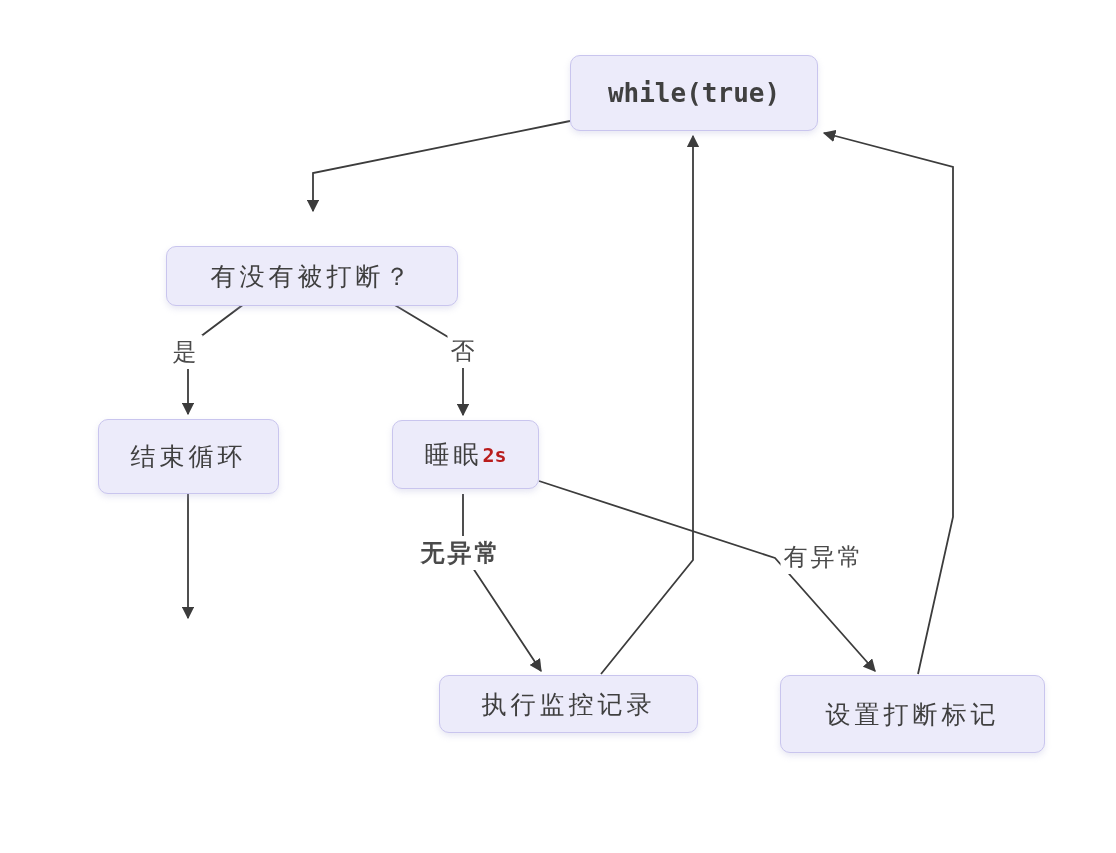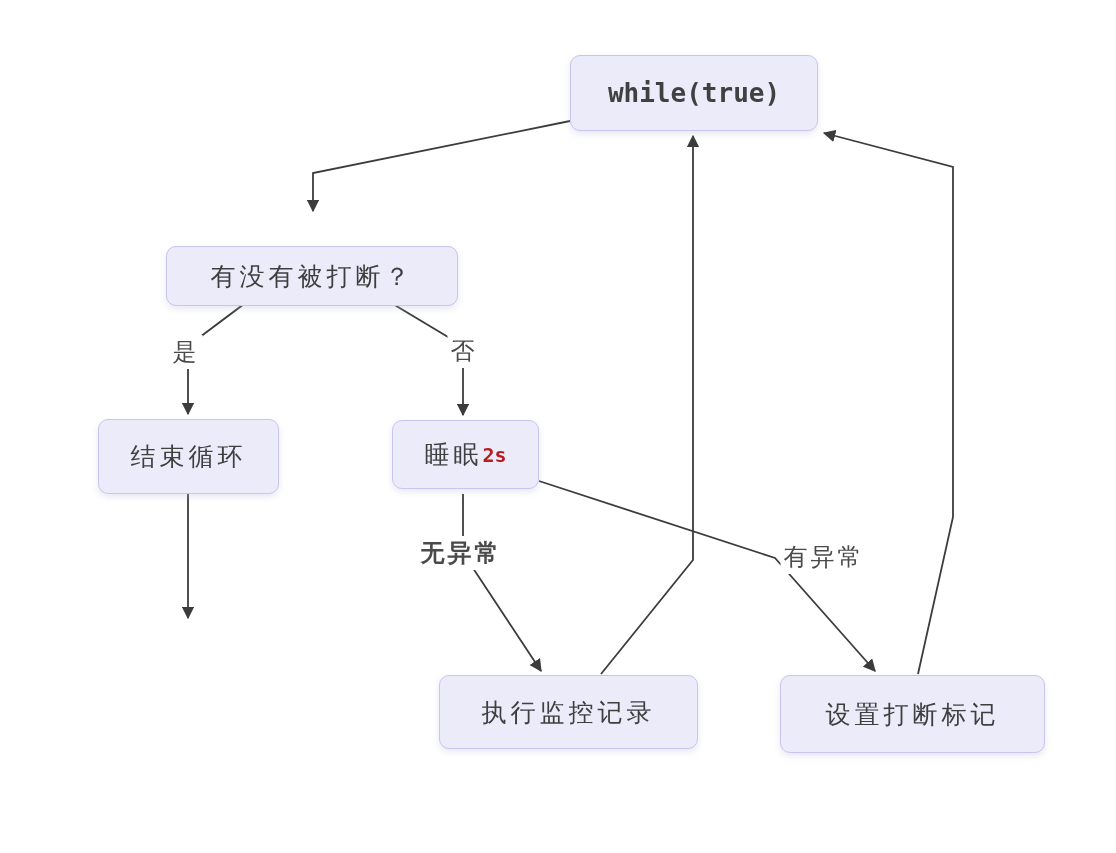--- a/index.html
+++ b/index.html
@@ -105,21 +105,21 @@
   <div class="node" style="left:98px; top:419px; width:181px; height:75px;">
     <span>结束循环</span>
   </div>
 
   <div class="node" style="left:392px; top:420px; width:147px; height:69px;">
     <span>睡眠</span>
       <span class="code-text">2s</span>
   </div>
 
 
-  <div class="node" style="left:439px; top:675px; width:259px; height:74px;">
+  <div class="node" style="left:439px; top:675px; width:259px; height:58px;">
     <span>执行监控记录</span>
   </div>
 
   <div class="node" style="left:780px; top:675px; width:265px; height:78px;">
     <span>设置打断标记</span>
   </div>
 
   <div class="edge-label" style="left:186px; top:352px;">是</div>
 
   <div class="edge-label" style="left:464px; top:351px;">否</div>

